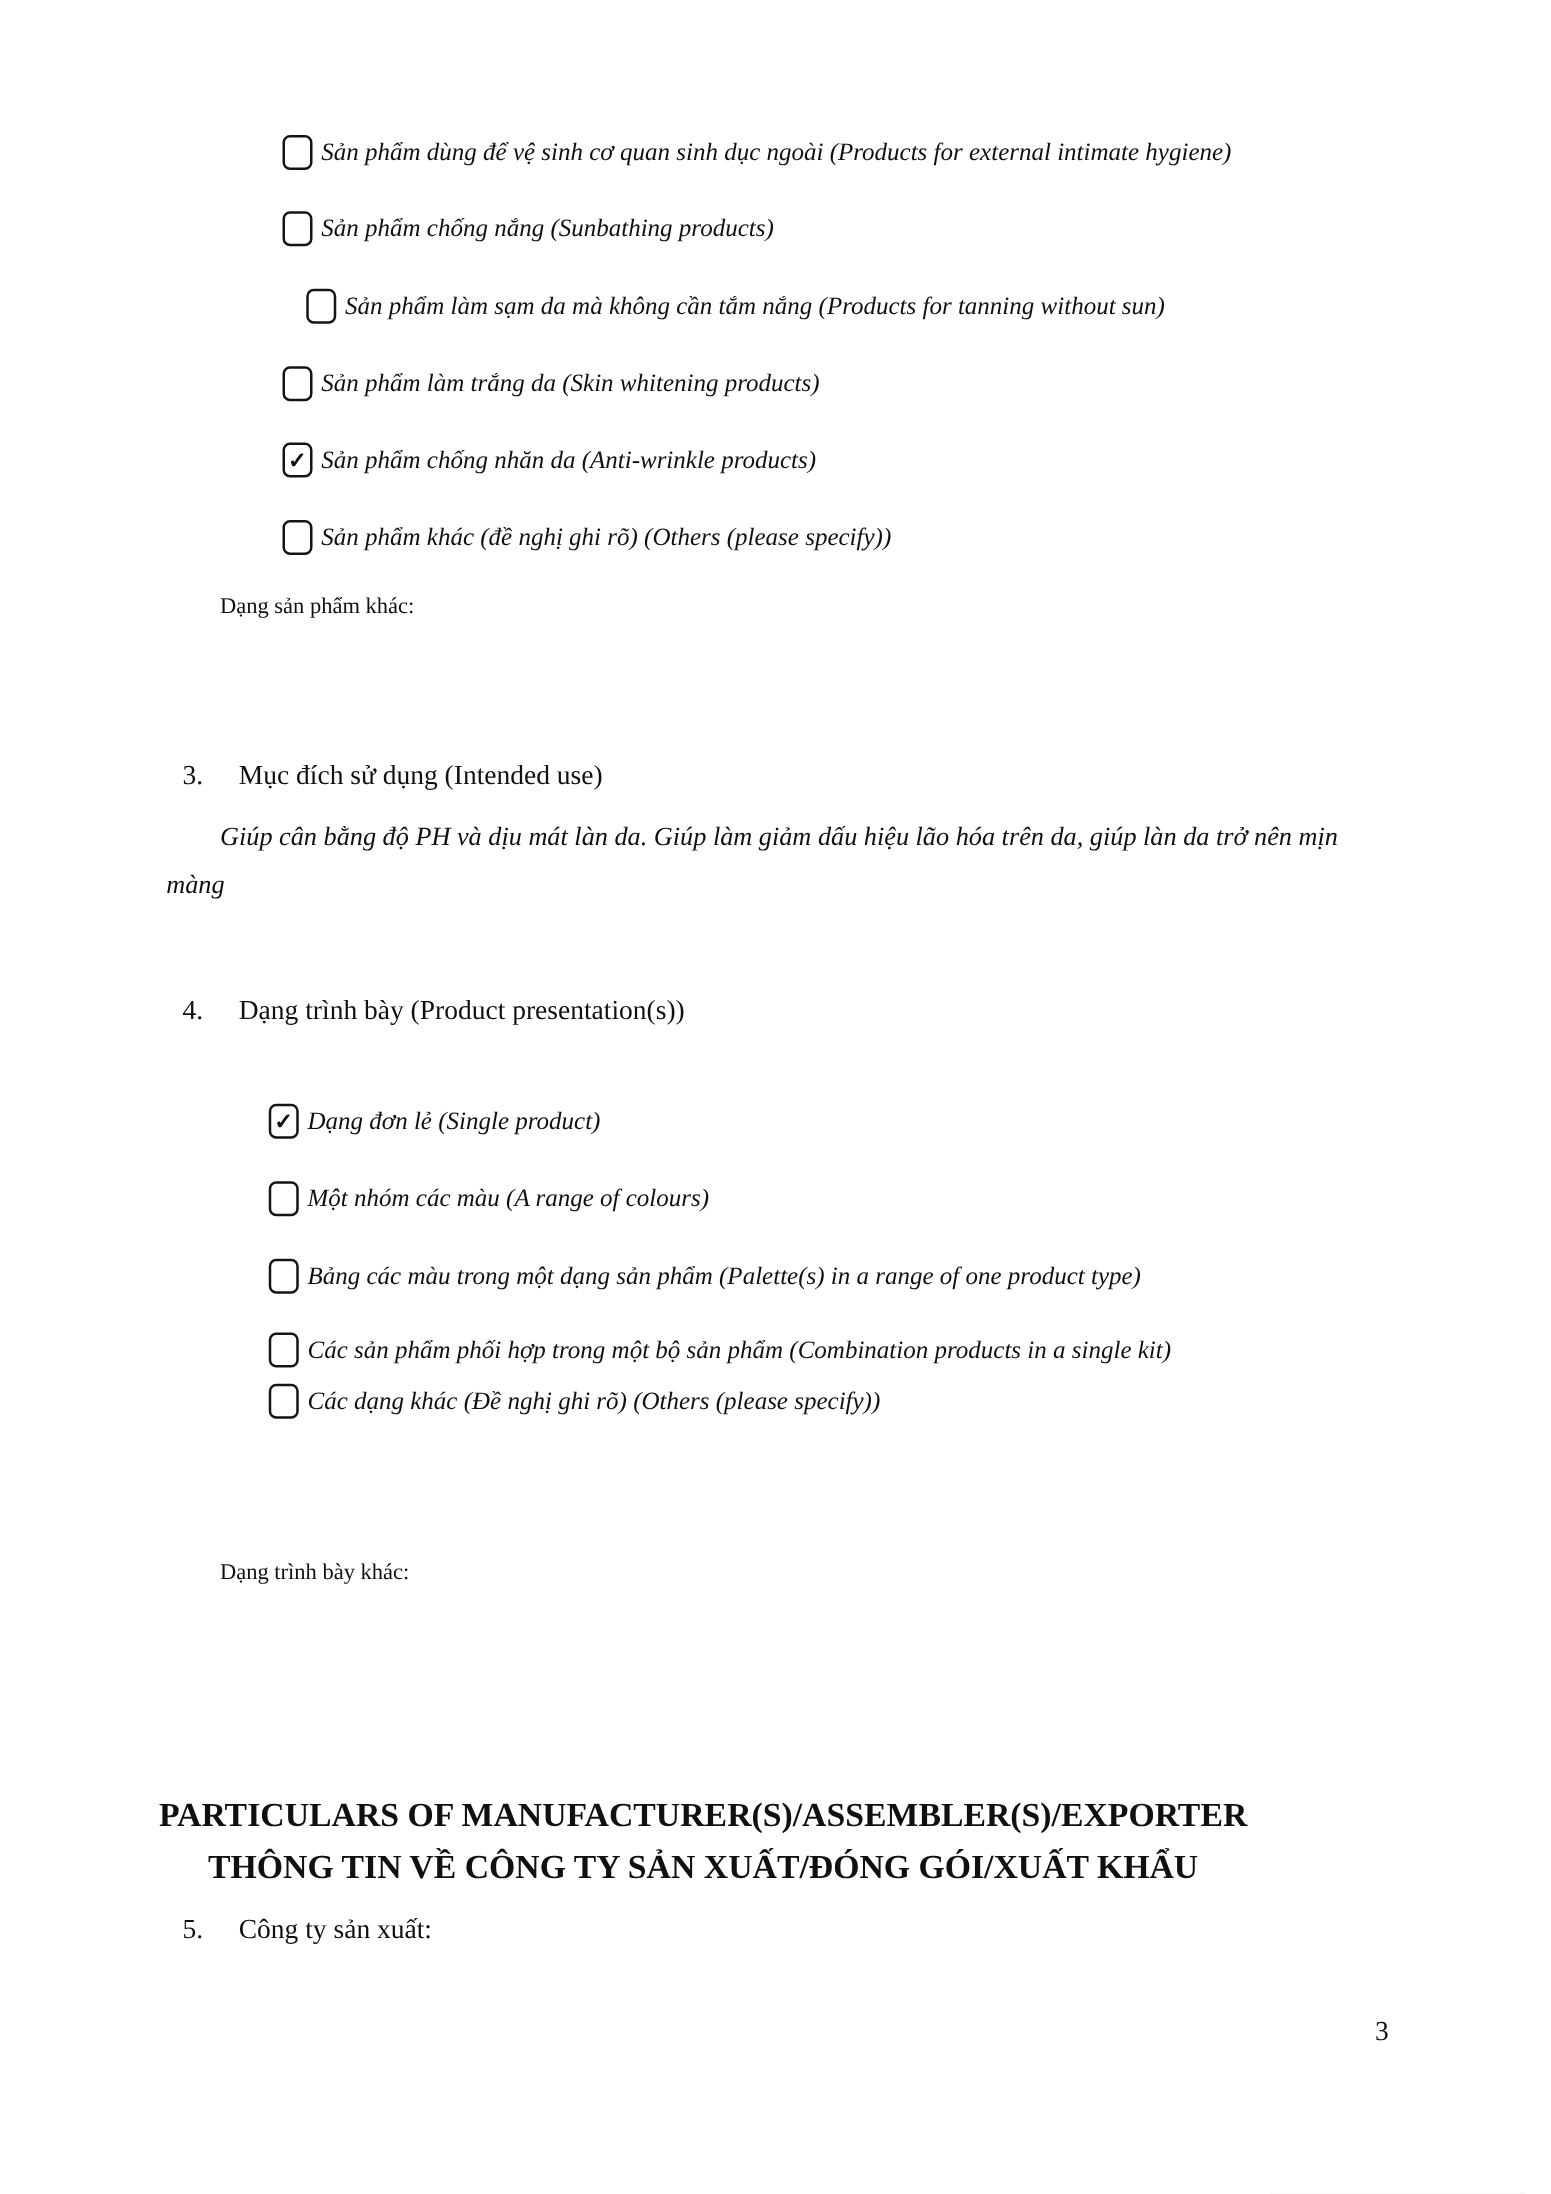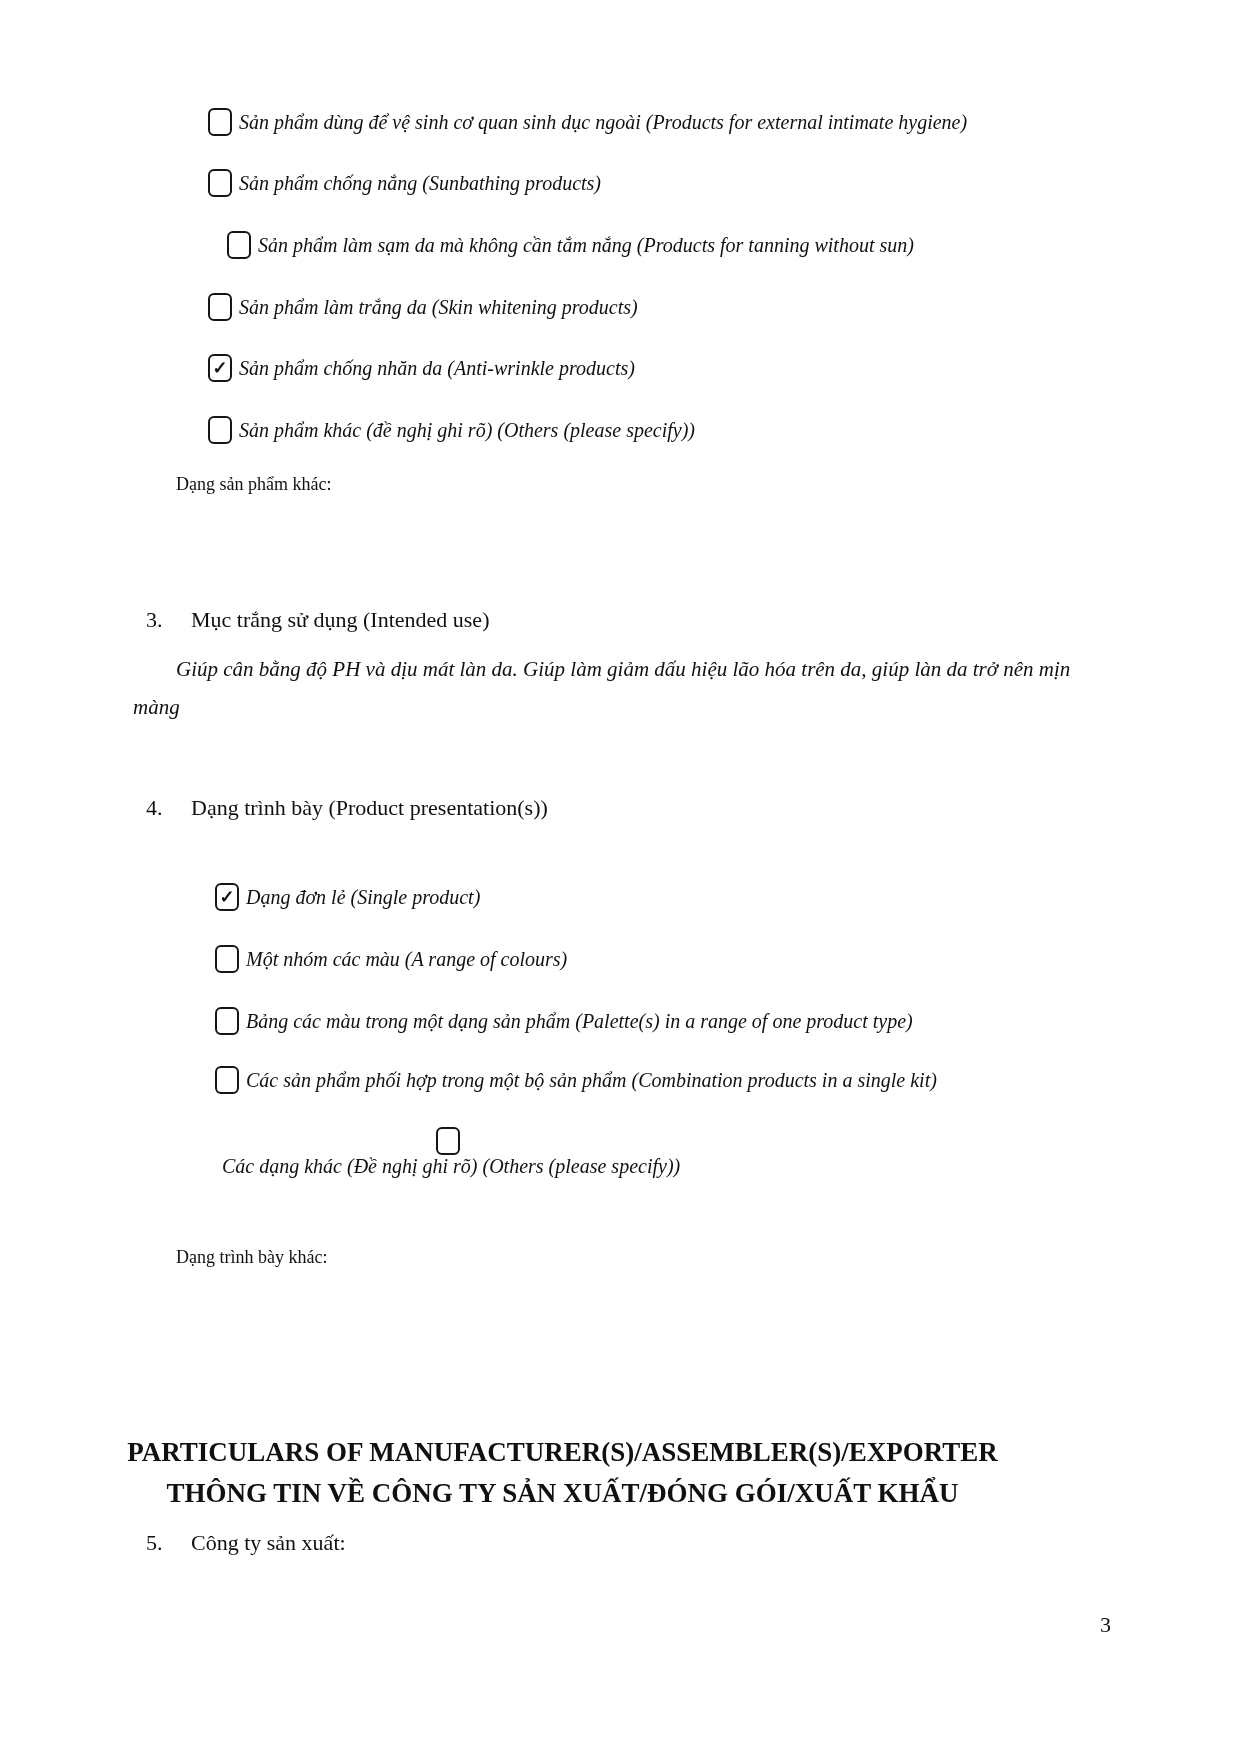--- a/index.html
+++ b/index.html
@@ -78,21 +78,21 @@
     left: 1100px;
     top: 1612px;
     font-size: 22px;
   }
 </style>
 </head>
 <body>
 
 <div class="page">
 
-  <div class="check-list" style="left:208px; top:108px; width:900px; height:380px;">
+  <div class="check-list" style="left:226px; top:108px; width:900px; height:380px;">
     <div class="check-row" style="top:0px;">
       <span class="checkbox"></span>
       <span class="check-label">Sản phẩm dùng để vệ sinh cơ quan sinh dục ngoài (Products for external intimate hygiene)</span>
     </div>
     <div class="check-row" style="top:61px;">
       <span class="checkbox"></span>
       <span class="check-label">Sản phẩm chống nắng (Sunbathing products)</span>
     </div>
     <div class="check-row" style="top:123px;padding-left:19px;">
       <span class="checkbox"></span>
@@ -109,21 +109,21 @@
     <div class="check-row" style="top:308px;">
       <span class="checkbox"></span>
       <span class="check-label">Sản phẩm khác (đề nghị ghi rõ) (Others (please specify))</span>
     </div>
   </div>
 
   <div class="plain-label" style="left:176px; top:474px;">Dạng sản phẩm khác:</div>
 
   <div class="num-item" style="left:146px; top:607px; width:900px; height:30px;">
     <span class="num">3.</span>
-    <span class="ttl">Mục trắng sử dụng (Intended use)</span>
+    <span class="ttl">Mục đích sử dụng (Intended use)</span>
   </div>
   <div class="intended-text">Giúp cân bằng độ PH và dịu mát làn da. Giúp làm giảm dấu hiệu lão hóa trên da, giúp làn da trở nên mịn màng</div>
 
   <div class="num-item" style="left:146px; top:795px; width:900px; height:30px;">
     <span class="num">4.</span>
     <span class="ttl">Dạng trình bày (Product presentation(s))</span>
   </div>
 
   <div class="check-list" style="left:215px; top:883px; width:940px; height:270px;">
     <div class="check-row" style="top:0px;">
@@ -135,21 +135,21 @@
       <span class="check-label">Một nhóm các màu (A range of colours)</span>
     </div>
     <div class="check-row" style="top:124px;">
       <span class="checkbox"></span>
       <span class="check-label">Bảng các màu trong một dạng sản phẩm (Palette(s) in a range of one product type)</span>
     </div>
     <div class="check-row" style="top:183px;">
       <span class="checkbox"></span>
       <span class="check-label">Các sản phẩm phối hợp trong một bộ sản phẩm (Combination products in a single kit)</span>
     </div>
-    <div class="check-row" style="top:244px;flex-direction:column;">
+    <div class="check-row" style="top:224px;">
       <span class="checkbox"></span>
       <span class="check-label">Các dạng khác (Đề nghị ghi rõ) (Others (please specify))</span>
     </div>
   </div>
 
   <div class="plain-label" style="left:176px; top:1247px;">Dạng trình bày khác:</div>
 
   <div class="main-heading">
     <div>PARTICULARS OF MANUFACTURER(S)/ASSEMBLER(S)/EXPORTER</div>
     <div>THÔNG TIN VỀ CÔNG TY SẢN XUẤT/ĐÓNG GÓI/XUẤT KHẨU</div>

